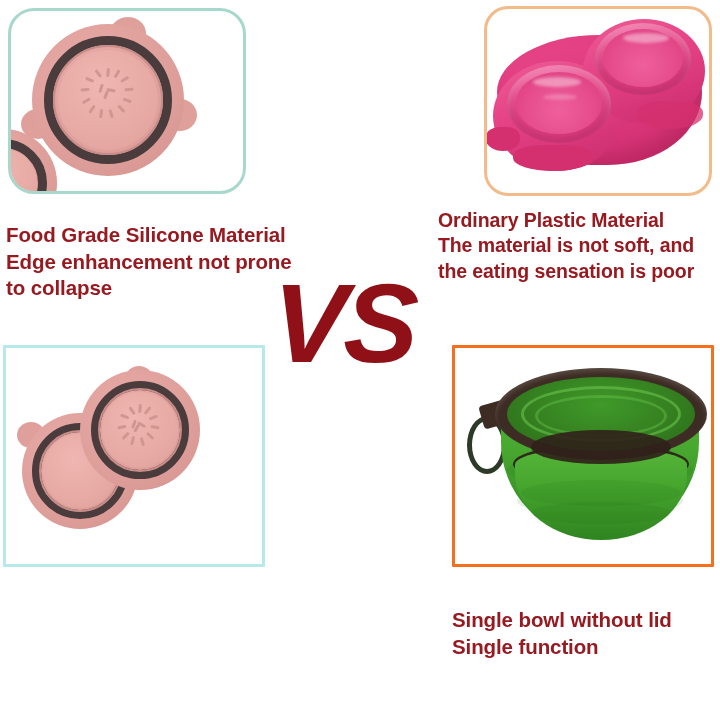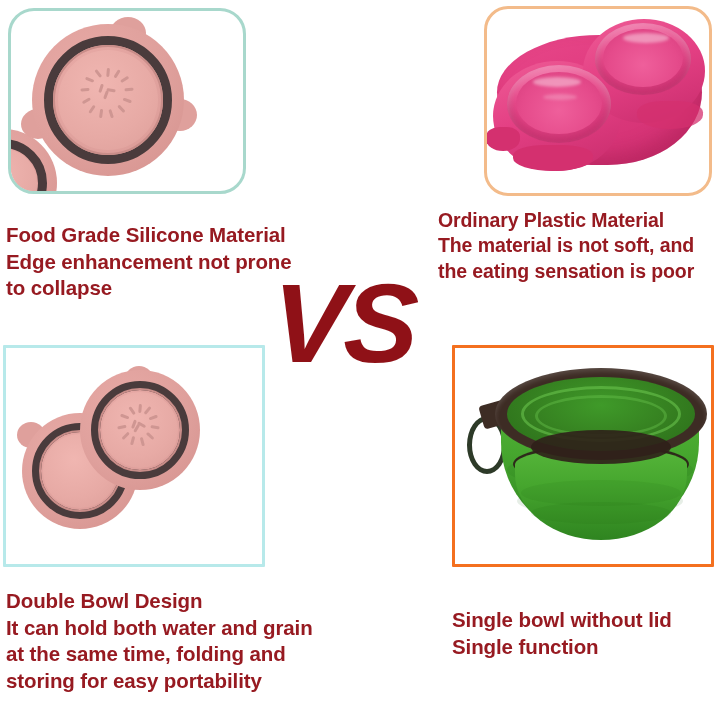--- a/index.html
+++ b/index.html
@@ -325,23 +325,19 @@
   </div>
 
   <div class="caption cap-tl">Food Grade Silicone Material
 Edge enhancement not prone
 to collapse</div>
 
   <div class="caption cap-tr">Ordinary Plastic Material
 The material is not soft, and
 the eating sensation is poor</div>
 
-  <div class="caption cap-bl">Double Bowl Design
-It can hold both water and grain
-at the same time, folding and
-storing for easy portability</div>
 
   <div class="caption cap-br">Single bowl without lid
 Single function</div>
 
   <div class="vs-text">VS</div>
 
 </div>
 
 </body></html>

